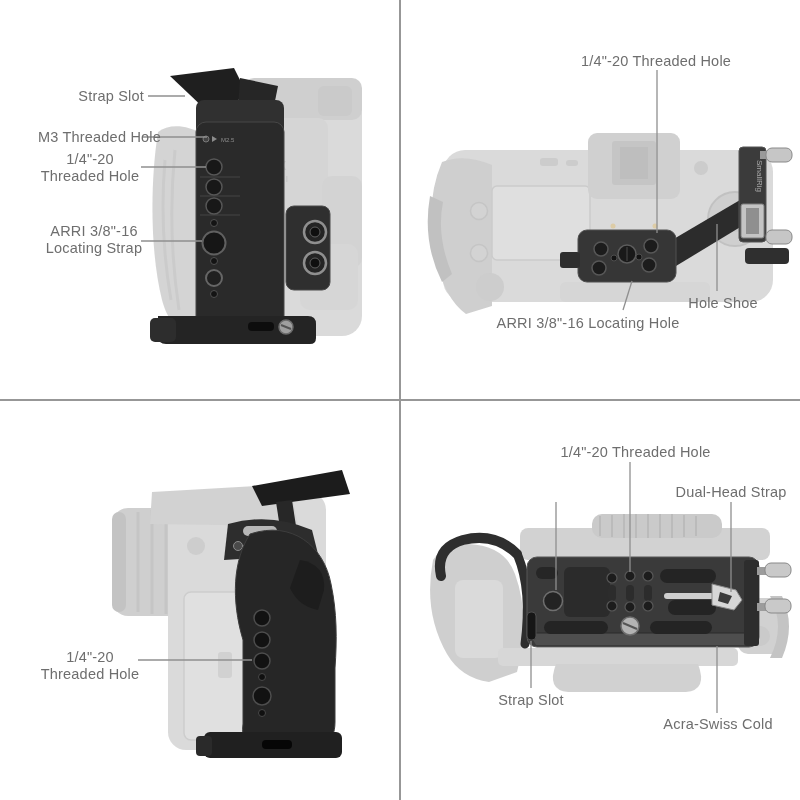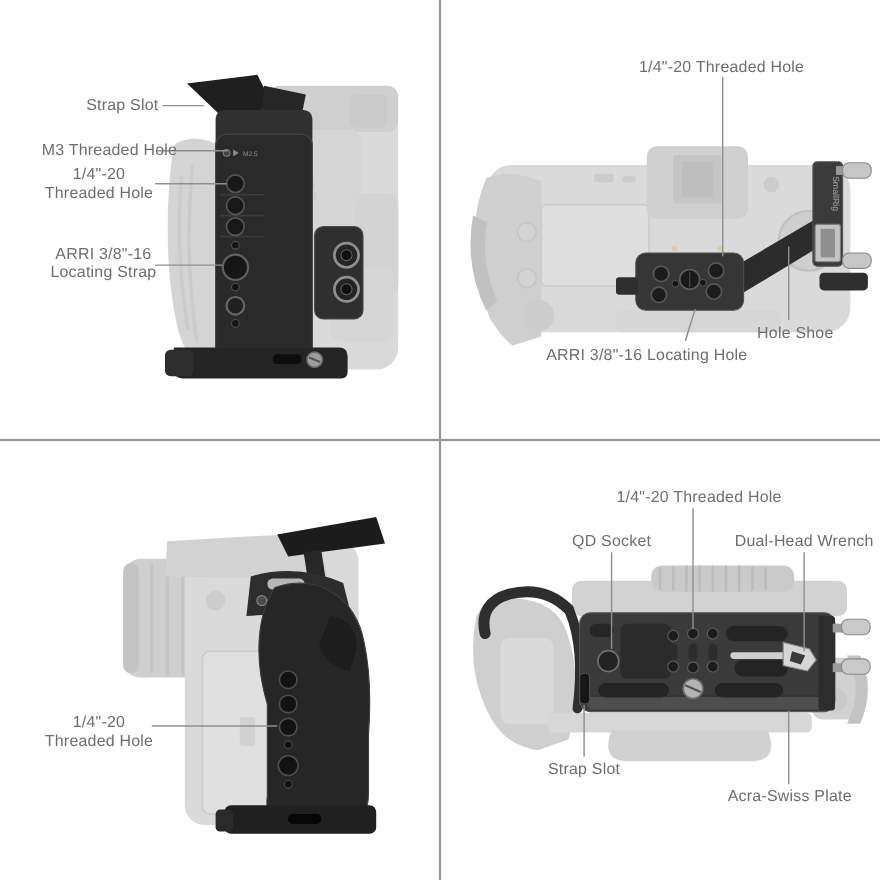--- a/index.html
+++ b/index.html
@@ -249,26 +249,23 @@
   </div>
 
   <div class="callout ca" style="left:20px;top:649px;width:140px;">
     <div>1/4"-20</div>
     <div>Threaded Hole</div>
   </div>
 
   <div class="callout ca" style="left:508px;top:444px;width:255px;">
     <span>1/4"-20 Threaded Hole</span>
   </div>
-  <div class="callout ca" style="left:476px;top:484px;width:160px;">
-    <span>QD Socket</span>
-  </div>
   <div class="callout ca" style="left:629px;top:484px;width:204px;">
-    <span>Dual-Head Wrench</span>
+    <span>Dual-Head Strap</span>
   </div>
   <div class="callout ca" style="left:451px;top:692px;width:160px;">
     <span>Strap Slot</span>
   </div>
   <div class="callout ca" style="left:616px;top:716px;width:204px;">
-    <span>Acra-Swiss Plate</span>
+    <span>Acra-Swiss Cold</span>
   </div>
 
 </div>
 
 </body></html>

